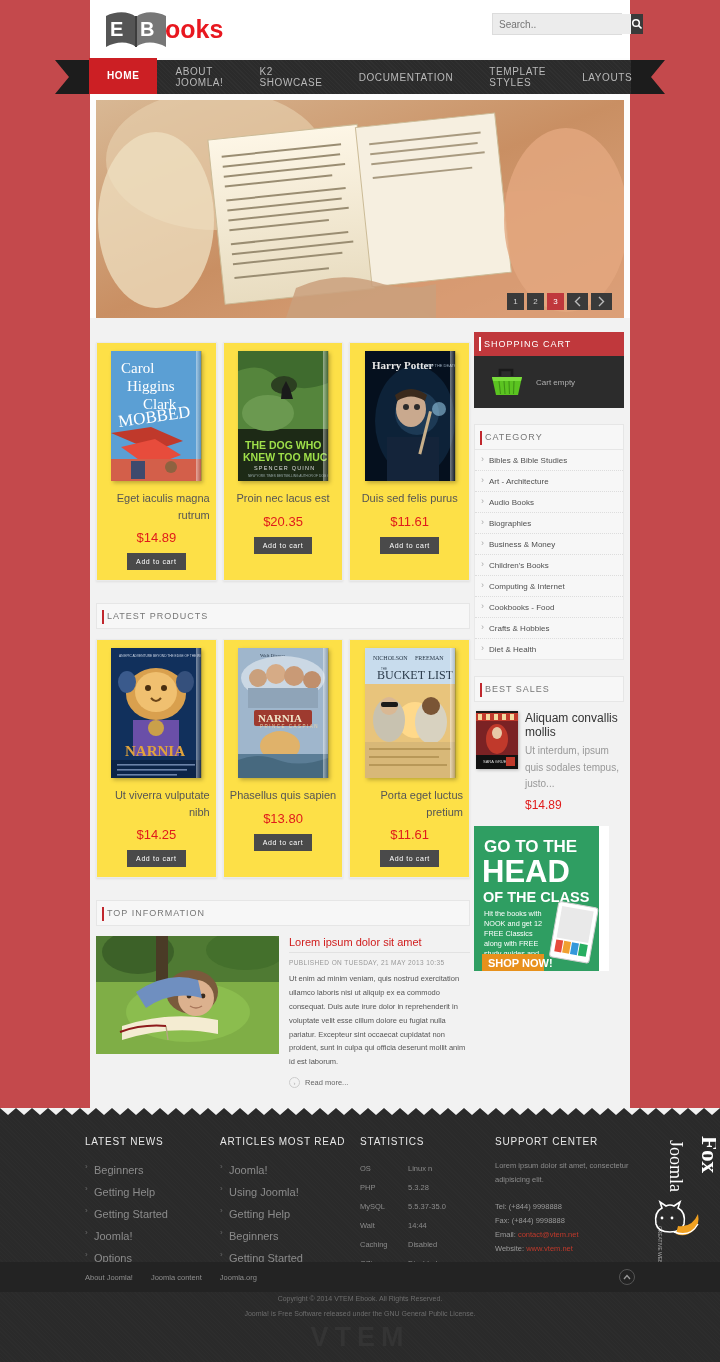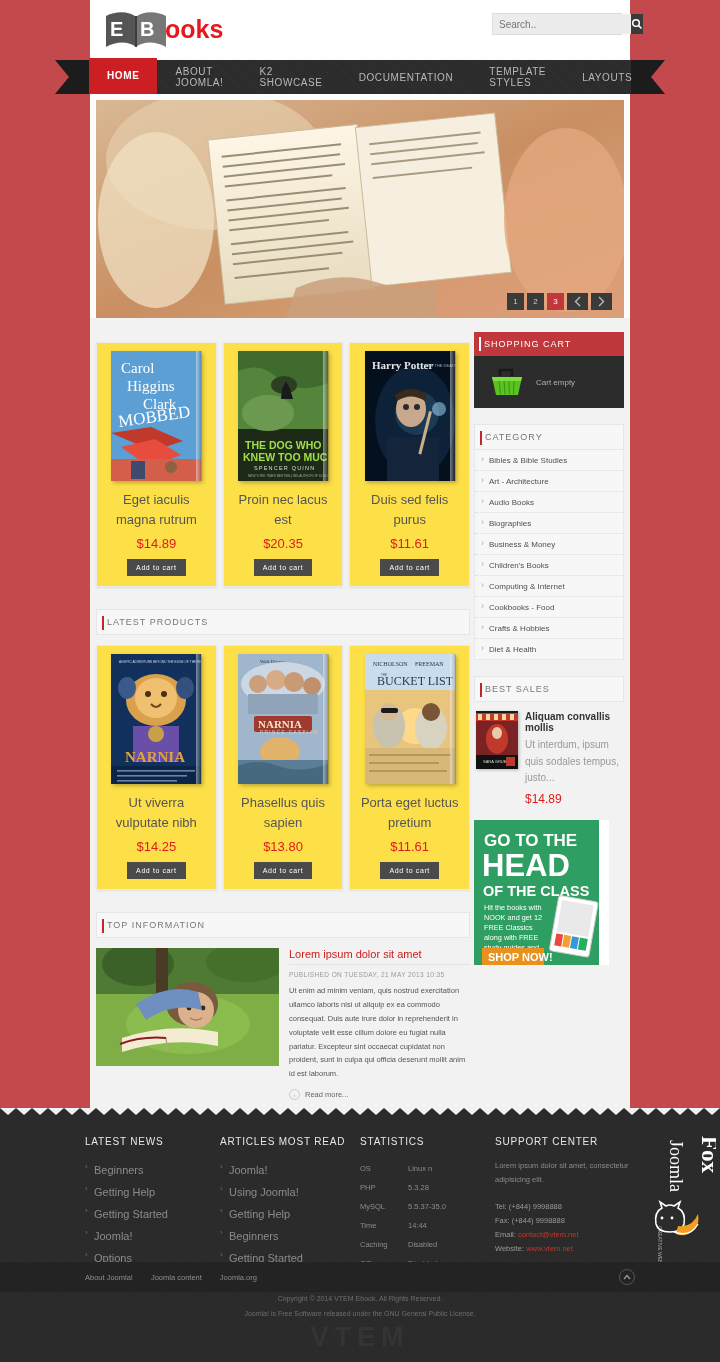--- a/index.html
+++ b/index.html
@@ -93,21 +93,21 @@
   .modhead span { font-size: 9px; color: #777; letter-spacing: 1px; text-transform: uppercase; }
 
   .prow { display: flex; gap: 6px; margin-top: 10px; }
   .pcard {
     flex: 1; background: #fde047; border: 1px solid #eaeaea;
     box-shadow: 0 1px 2px rgba(0,0,0,.08);
     padding: 8px 6px 10px; text-align: center;
     display: flex; flex-direction: column; align-items: center;
   }
   .pcover { width: 90px; height: 130px; position: relative; box-shadow: 2px 2px 4px rgba(0,0,0,.25); }
-  .ptitle { font-size: 13px; color: #555; margin-top: 9px; line-height: 1.5; }
+  .ptitle { font-size: 11px; color: #555; margin-top: 9px; line-height: 1.5; text-align: right; }
   .pprice { font-size: 13px; color: #e01b1b; margin-top: 7px; }
   .pbtn {
     margin-top: 8px; background: #4a4a4a; color: #fff; font-size: 7px;
     letter-spacing: .6px; padding: 5px 9px; cursor: pointer; border: 0;
     font-family: "Liberation Sans", sans-serif;
   }
 
   
   .cart-head {
     background: #c0383c; height: 24px; display: flex; align-items: center;
@@ -131,21 +131,21 @@
     padding: 5.5px 6px 5.5px 14px; border-bottom: 1px dotted #dddddd;
     position: relative; cursor: pointer;
   }
   .cat-list li:last-child { border-bottom: 0; }
   .cat-list li::before { content: '›'; position: absolute; left: 6px; top: 4px; color: #aaa; font-size: 9px; }
 
   
   .bsbox { margin-top: 16px; }
   .bsitem { display: flex; gap: 7px; margin-top: 9px; padding: 0 2px; }
   .bscover { width: 42px; height: 58px; flex-shrink: 0; box-shadow: 1px 1px 3px rgba(0,0,0,.25); position: relative; }
-  .bstitle { font-size: 10px; color: #333; font-weight: bold; }
+  .bstitle { font-size: 12px; color: #333; font-weight: normal; }
   .bsdesc { font-size: 10px; color: #999; margin-top: 4px; line-height: 1.65; }
   .bsprice { font-size: 12px; color: #e01b1b; margin-top: 5px; }
 
   
   .banner { margin-top: 14px; width: 135px; height: 145px; background: #2f9e62; position: relative; overflow: hidden; }
 
   
   .tibox { margin-top: 16px; }
   .ti-body { display: flex; gap: 10px; margin-top: 10px; }
   .ti-img { width: 183px; height: 118px; flex-shrink: 0; position: relative; overflow:hidden; }
@@ -655,21 +655,21 @@
           </div>
           <div class="statrow">
             <div class="k">PHP</div>
             <div>5.3.28</div>
           </div>
           <div class="statrow">
             <div class="k">MySQL</div>
             <div>5.5.37-35.0</div>
           </div>
           <div class="statrow">
-            <div class="k">Time</div>
+            <div class="k">Walt</div>
             <div>14:44</div>
           </div>
           <div class="statrow">
             <div class="k">Caching</div>
             <div>Disabled</div>
           </div>
           <div class="statrow">
             <div class="k">GZip</div>
             <div>Disabled</div>
           </div>

